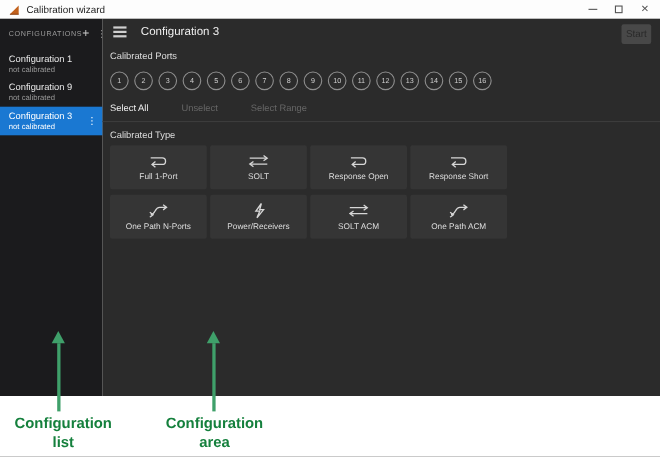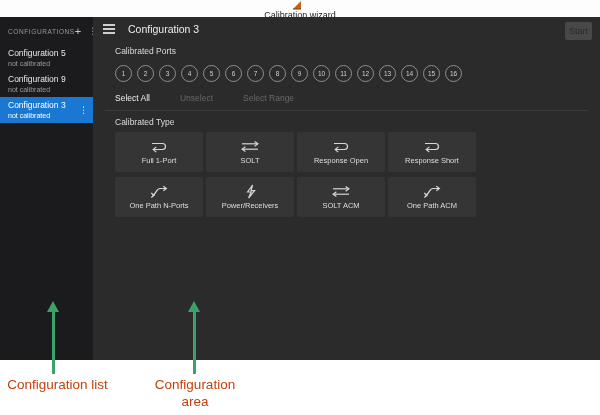--- a/index.html
+++ b/index.html
@@ -3,21 +3,21 @@
 <meta charset="utf-8">
 <style>
   * { box-sizing: border-box; margin: 0; padding: 0; }
   html,body { width:600px; height:415px; background:#ffffff; overflow:hidden;
               font-family:"Liberation Sans", sans-serif; }
 
   
   .window { position:relative; width:600px; height:360px; }
 
   .titlebar { height:17px; background:#fdfdfd; display:flex; align-items:center;
-              padding:0 8px;flex-direction:column; }
+              padding:0 8px; }
   .app-icon { width:10px; height:10px; margin-right:6px; flex:0 0 auto; }
   .title-text { font-size:9px; color:#1e1e1e; }
   .win-controls { margin-left:auto; display:flex; align-items:center; gap:16px; padding-right:2px; }
   .ctl-min { width:8px; height:1px; background:#555; }
   .ctl-max { width:7px; height:7px; border:1px solid #555; }
   .ctl-close { font-size:9px; color:#555; line-height:1; }
 
   .app-body { display:flex; height:343px; }
 
   
@@ -41,21 +41,21 @@
   
   .main { flex:1; background:#2b2b2b; display:flex; flex-direction:column; }
   .main-header { height:24px; display:flex; align-items:center; padding:0 10px; position:relative; }
   .hamburger { display:flex; flex-direction:column; gap:2.5px; width:12px; }
   .hamburger div { height:1.5px; background:#cfcfcf; }
   .main-title { margin-left:13px; font-size:10.5px; color:#ededed; }
   .start-btn { position:absolute; right:8px; top:5px; width:27px; height:18px;
                background:#484848; color:#2a2a2a; font-size:9px; border:none;
                border-radius:2px; font-family:"Liberation Sans", sans-serif; }
 
-  .main-content { padding:0 22px; }
+  .main-content { padding:0 7px; }
   .section-label { font-size:8.5px; color:#dddddd; }
   .ports-label { margin-top:5px; }
   .ports-row { margin-top:9px; display:flex; gap:5px; }
   .port-circle { width:17px; height:17px; border-radius:50%; border:1px solid #8f8f8f;
                  display:flex; align-items:center; justify-content:center;
                  font-size:6.5px; color:#d0d0d0; flex:0 0 auto; }
   .port-actions { margin-top:11px; display:flex; gap:30px; }
   .port-action { font-size:8.5px; color:#f0f0f0; }
   .port-action.disabled { color:#676767; }
   .divider { margin:7px -10px 0 -10px; border-bottom:1px solid #3c3c3c; }
@@ -68,22 +68,22 @@
   .card .card-icon svg { stroke:#d6d6d6; fill:none; stroke-width:1.2; }
   .card .card-label { font-size:7.5px; color:#dedede; }
 
   
   .anno-arrow { position:absolute; display:flex; flex-direction:column; align-items:center; }
   .anno-arrow .head { width:0; height:0; border-left:6px solid transparent;
                       border-right:6px solid transparent; border-bottom:11px solid #3fa06a; }
   .anno-arrow .line { width:3px; height:62px; background:#3fa06a; }
   .anno-arrow-1 { left:47px; top:301px; }
   .anno-arrow-2 { left:188px; top:301px; }
-  .anno-label { position:absolute; text-align:center; font-weight:normal; font-size:13.5px;
-                line-height:1.25; color:#c2410c; }
+  .anno-label { position:absolute; text-align:center; font-weight:bold; font-size:13.5px;
+                line-height:1.25; color:#15803d; }
   .anno-label-1 { left:5px;  top:377px; width:105px; }
   .anno-label-2 { left:140px; top:377px; width:110px; }
 </style>
 </head>
 <body>
 
 <div class="window">
 
   <div class="titlebar">
     <svg class="app-icon" viewBox="0 0 10 10">
@@ -103,21 +103,21 @@
     <div class="sidebar">
       <div class="side-header">
         <span class="side-header-label">CONFIGURATIONS</span>
         <span class="side-header-icons">
           <span class="plus-icon">+</span>
           <span class="kebab-icon">⋮</span>
         </span>
       </div>
       <div class="side-items" id="sidebar-items">
           <div class="side-item">
-            <div class="item-name">Configuration 5</div>
+            <div class="item-name">Configuration 1</div>
             <div class="item-status">not calibrated</div>
           </div>
           <div class="side-item">
             <div class="item-name">Configuration 9</div>
             <div class="item-status">not calibrated</div>
           </div>
           <div class="side-item selected">
             <div class="item-name">Configuration 3</div>
             <div class="item-status">not calibrated</div>
             <span class="item-kebab">⋮</span>

